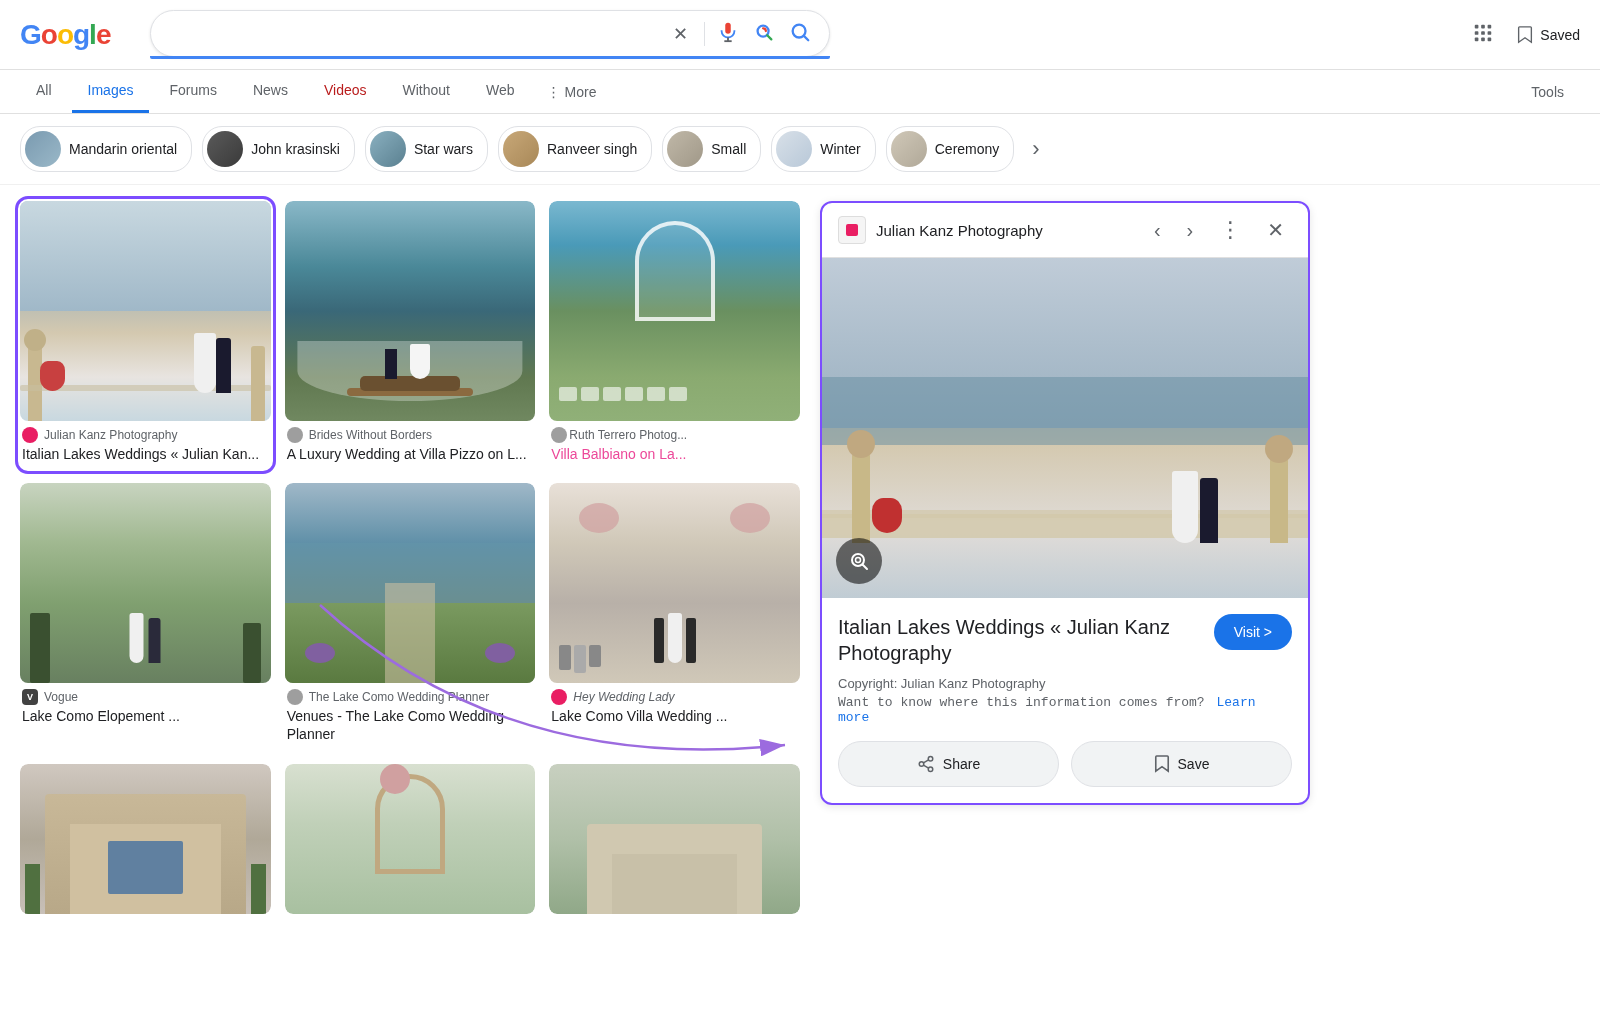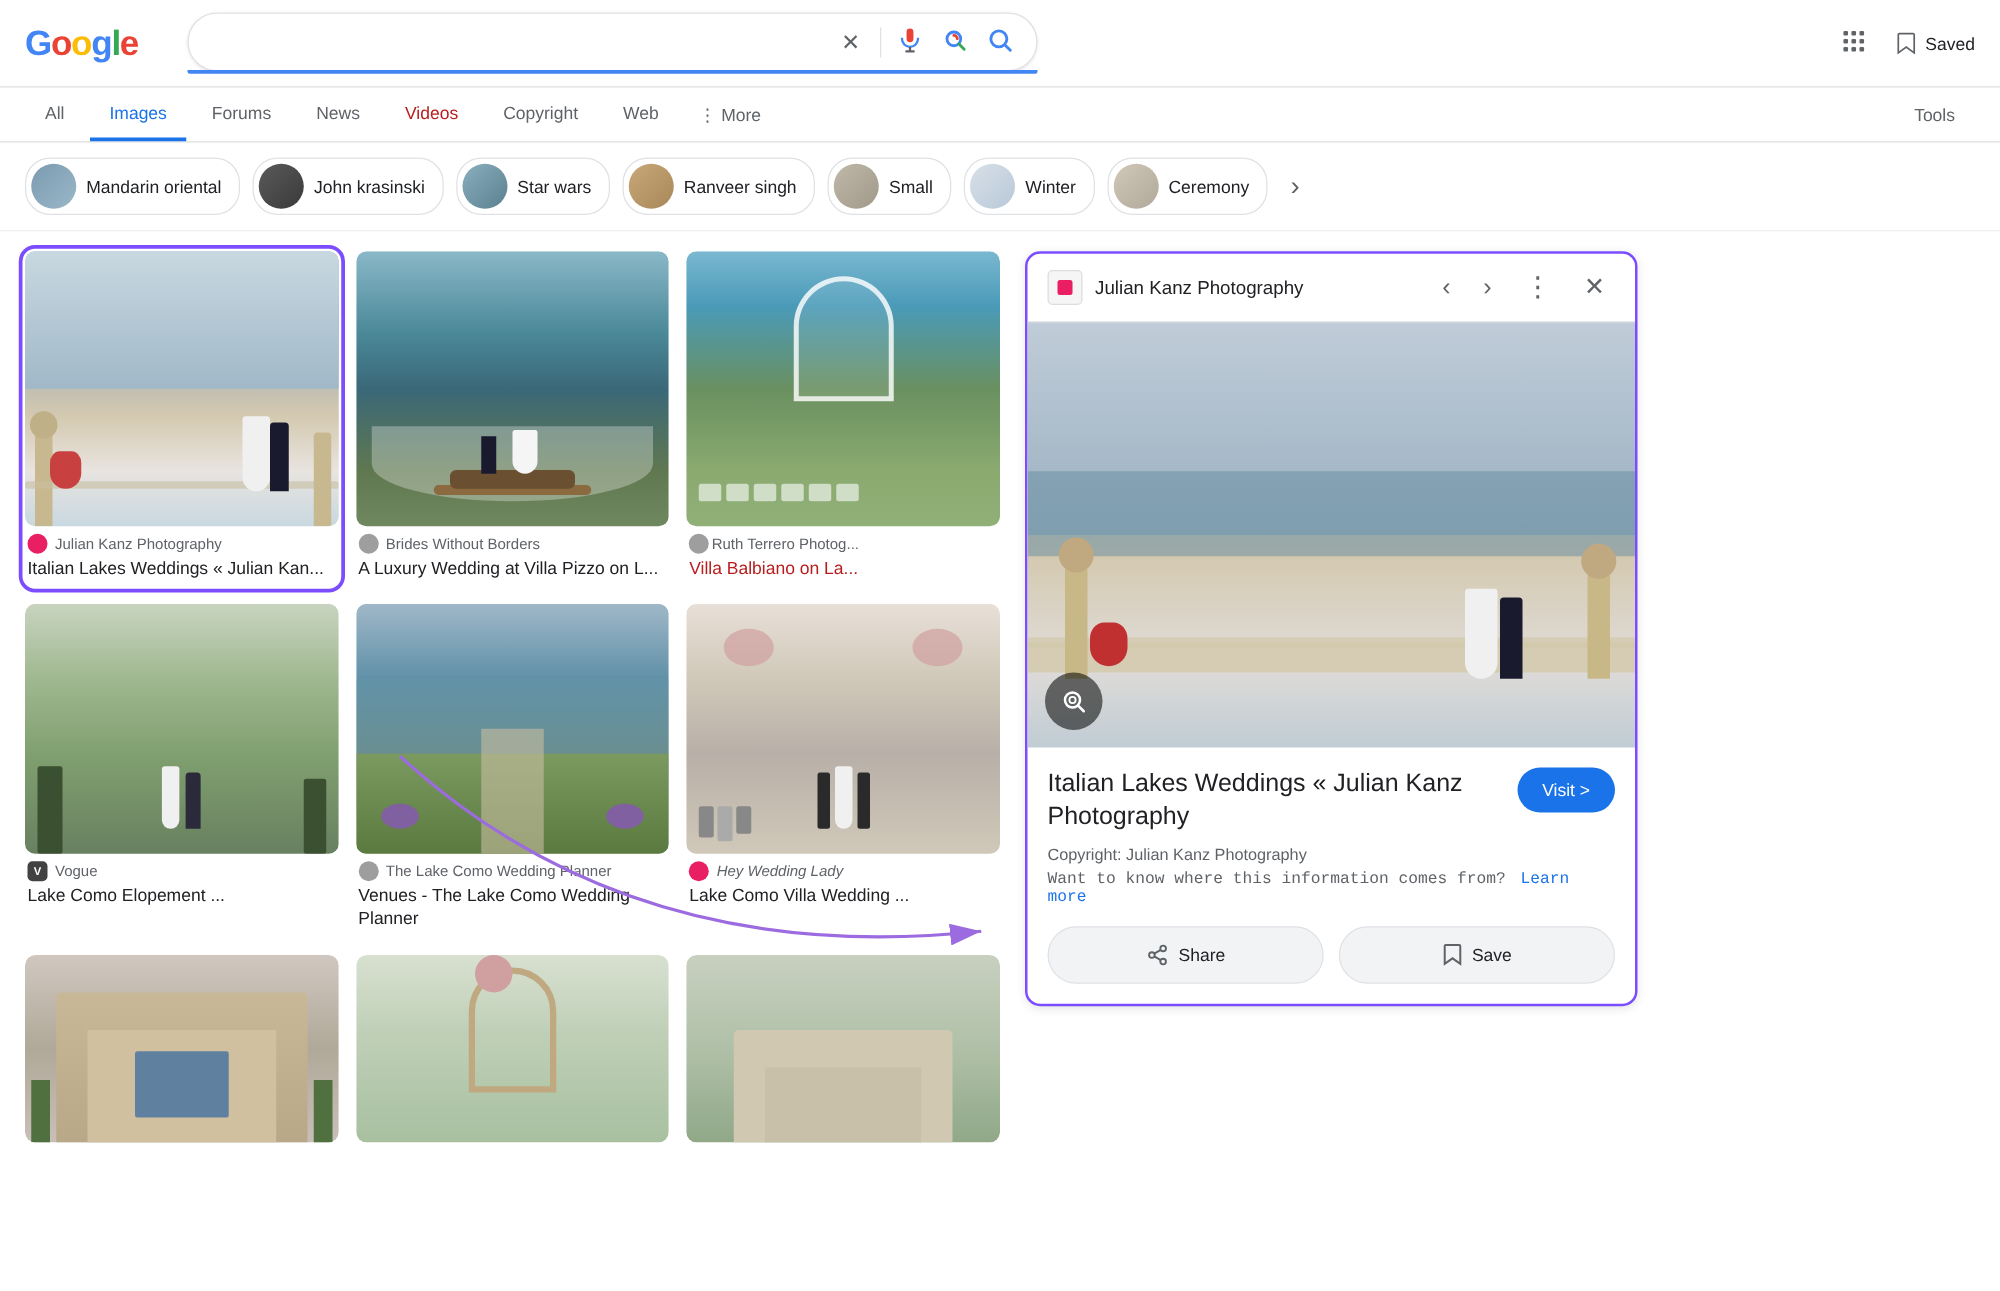--- a/index.html
+++ b/index.html
@@ -63,21 +63,21 @@
     </div>
   </div>
 </div>
 
 <div style="display:flex; align-items:center; padding:0 20px; border-bottom:1px solid #e0e0e0; gap:4px;">
   <div style="padding:12px 16px; font-size:14px; cursor:pointer; color:#5f6368; border-bottom:3px solid transparent;">All</div>
   <div style="padding:12px 16px; font-size:14px; cursor:pointer; color:#1a73e8; border-bottom:3px solid #1a73e8; font-weight:500;">Images</div>
   <div style="padding:12px 16px; font-size:14px; cursor:pointer; color:#5f6368; border-bottom:3px solid transparent;">Forums</div>
   <div style="padding:12px 16px; font-size:14px; cursor:pointer; color:#5f6368; border-bottom:3px solid transparent;">News</div>
   <div style="padding:12px 16px; font-size:14px; cursor:pointer; color:#b91c1c; border-bottom:3px solid transparent;">Videos</div>
-  <div style="padding:12px 16px; font-size:14px; cursor:pointer; color:#5f6368; border-bottom:3px solid transparent;">Copyright</div>
+  <div style="padding:12px 16px; font-size:14px; cursor:pointer; color:#5f6368; border-bottom:3px solid transparent;">Without</div>
   <div style="padding:12px 16px; font-size:14px; cursor:pointer; color:#5f6368; border-bottom:3px solid transparent;">Web</div>
   <div style="padding:12px 12px; font-size:14px; cursor:pointer; color:#5f6368; display:flex; align-items:center; gap:4px;">
     <span>⋮</span>
       <span>More</span>
   </div>
   <div style="margin-left:auto; padding:12px 16px; font-size:14px; cursor:pointer; color:#5f6368;">Tools</div>
 </div>
 
 <div style="display:flex; align-items:center; padding:12px 20px; gap:10px; overflow-x:auto; border-bottom:1px solid #f0f0f0;">
 
@@ -183,21 +183,21 @@
             <div style="width:18px; height:14px; background:rgba(255,255,255,0.6); border-radius:2px;"></div>
             <div style="width:18px; height:14px; background:rgba(255,255,255,0.6); border-radius:2px;"></div>
             <div style="width:18px; height:14px; background:rgba(255,255,255,0.6); border-radius:2px;"></div>
           </div>
         </div>
         <div style="padding:6px 2px;">
           <div style="display:flex; align-items:center; gap:2px; font-size:12px; color:#5f6368; margin-bottom:2px;">
             <div style="width:16px; height:16px; border-radius:50%; background:#9e9e9e; flex-shrink:0;"></div>
             <span>Ruth Terrero Photog...</span>
           </div>
-          <div style="font-size:14px; color:#b91c1c; line-height:1.3;">Villa Balbiano on La...</div>
+          <div style="font-size:14px; color:#ec4899; line-height:1.3;">Villa Balbiano on La...</div>
         </div>
       </div>
     </div>
 
     <div style="display:grid; grid-template-columns:repeat(3,1fr); gap:14px; margin-bottom:14px;">
 
       <div style="cursor:pointer; border-radius:8px; overflow:hidden;">
         <div style="width:100%; height:200px; border-radius:8px; overflow:hidden; background:linear-gradient(180deg,#c8d4c0 0%,#a0b890 30%,#80a070 60%,#688060 100%); position:relative;">
 
           <div style="position:absolute; bottom:20px; left:50%; transform:translateX(-50%); display:flex; gap:5px; align-items:flex-end;">

